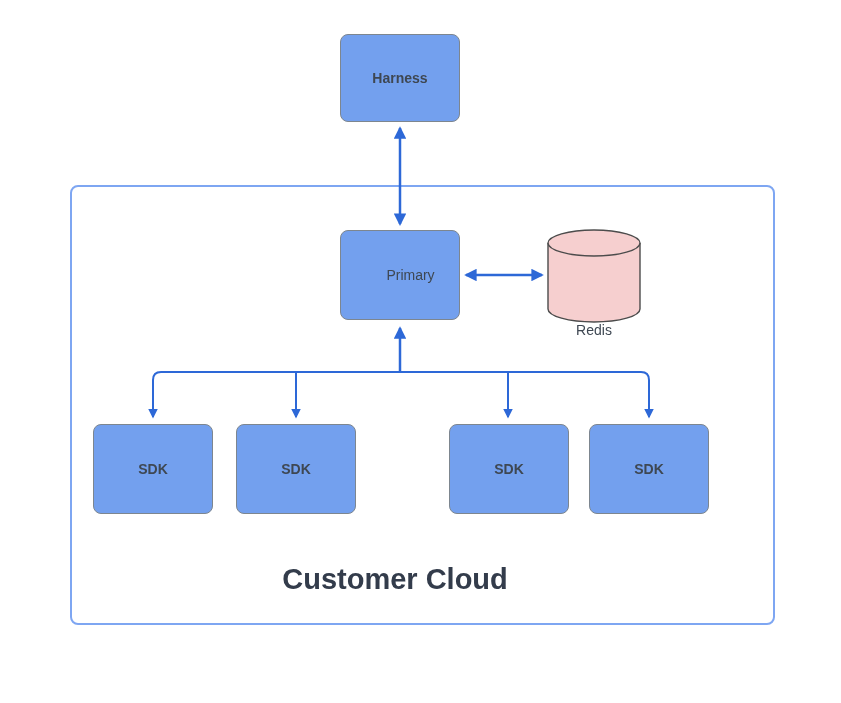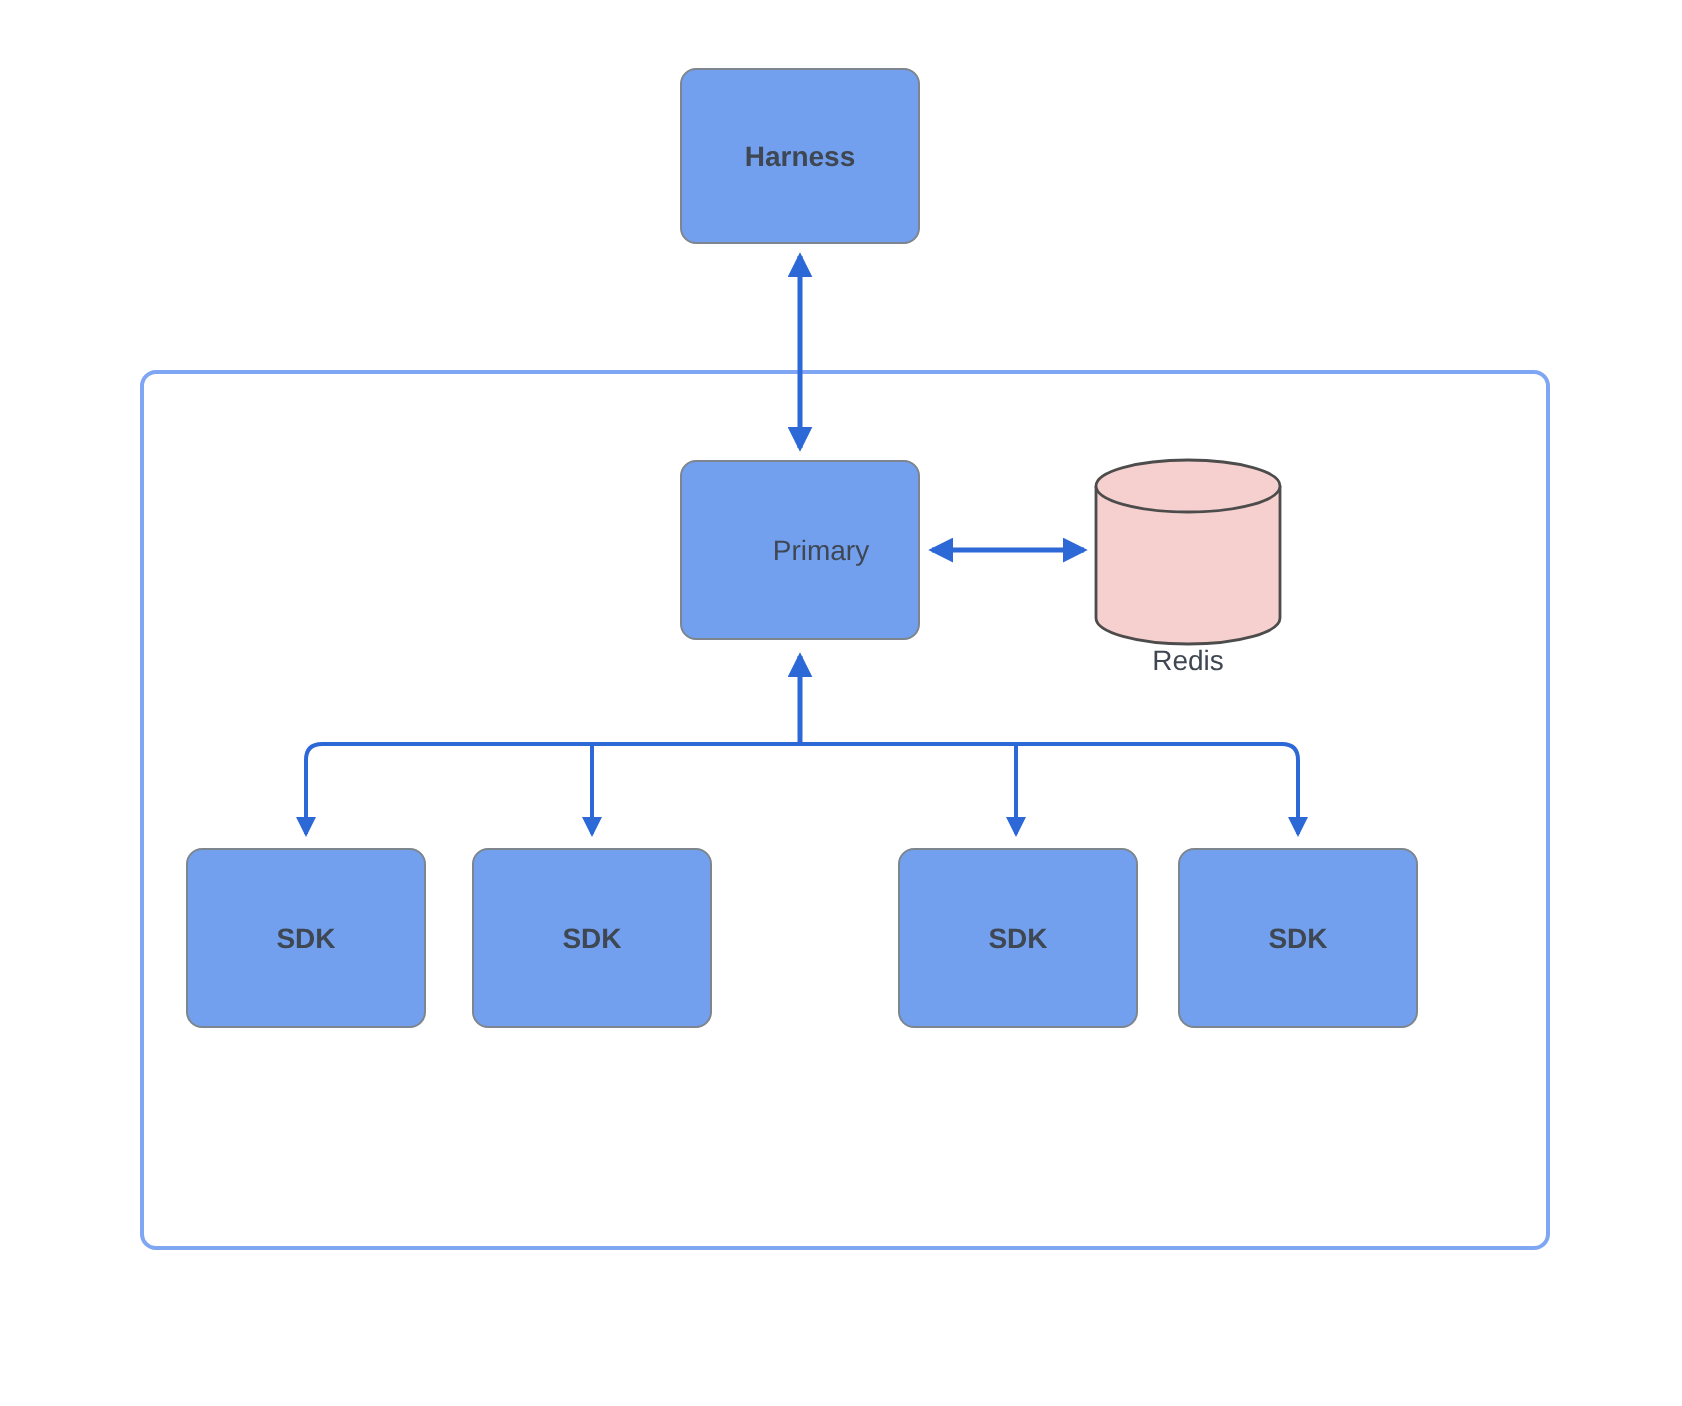--- a/index.html
+++ b/index.html
@@ -116,14 +116,15 @@
   <div class="node bold" style="left:236px; top:424px;">
     <span>SDK</span>
   </div>
   <div class="node bold" style="left:449px; top:424px;">
     <span>SDK</span>
   </div>
   <div class="node bold" style="left:589px; top:424px;">
     <span>SDK</span>
   </div>
 
+  <div class="cloud-title">Customer Cloud</div>
 
 </div>
 
 </body></html>

